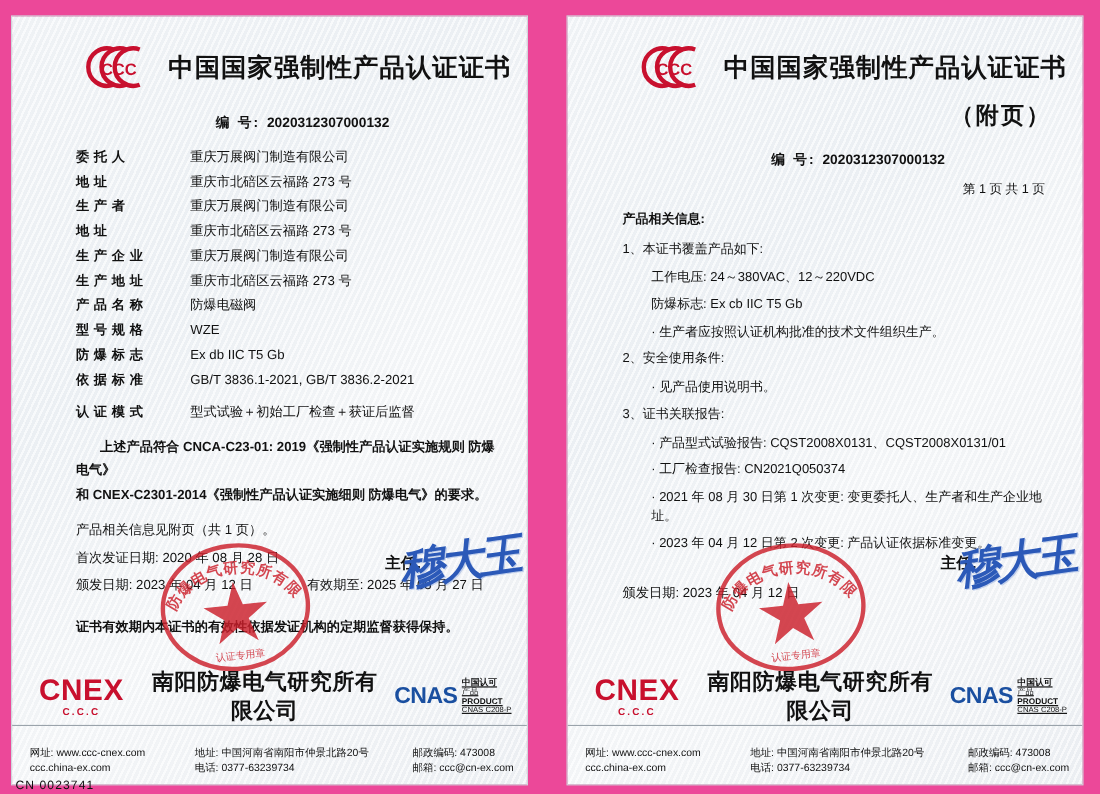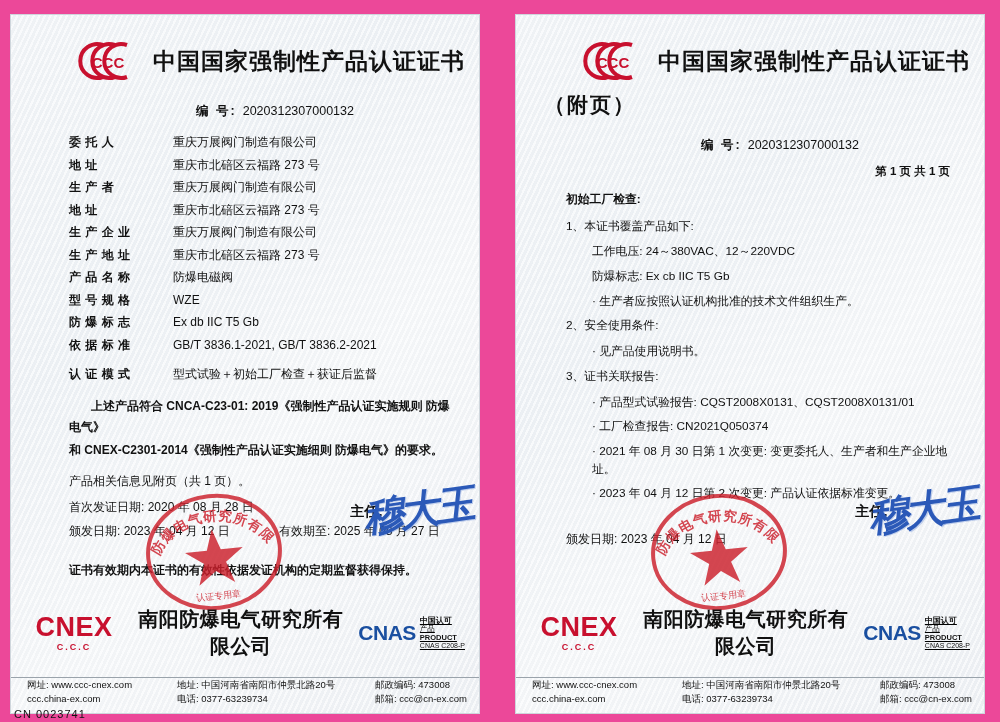--- a/index.html
+++ b/index.html
@@ -58,40 +58,40 @@
     font-size: 23px;
     font-weight: bold;
     color: #111;
     letter-spacing: 1px;
     white-space: nowrap;
   }
   .sub-title {
     font-size: 21px;
     font-weight: bold;
     color: #111;
-    text-align: left;
+    text-align: right;
     margin-top: 6px;
     letter-spacing: 2px;
   }
 
   .cert-no {
     text-align: center;
     margin-top: 18px;
     font-size: 12.5px;
     font-weight: bold;
     color: #111;
     padding-left: 60px;
   }
   .cert-no .lbl { letter-spacing: 2px; margin-right: 6px; }
-  .cert-no .val { font-weight: normal; }
+  .cert-no .val { font-weight: bold; }
 
   .page-of {
     text-align: right;
     font-size: 11.5px;
-    font-weight: bold;
+    font-weight: normal;
     color: #111;
     margin-top: 10px;
     padding-right: 6px;
   }
 
   
   .fields { margin-top: 14px; padding-left: 30px; }
   .frow {
     display: flex;
     align-items: baseline;
@@ -238,21 +238,21 @@
   .cnas .l2 { font-size: 7.5px; color: #111; }
   .cnas .l3 { font-size: 7.5px; color: #111; font-weight: bold; }
   .cnas .l4 { font-size: 7px; color: #111; }
 
   
   .footer {
     position: absolute;
     left: 0; right: 0;
     bottom: 6px;
     border-top: 1px solid #9aa3ab;
-    padding: 0 16px 0 16px;
+    padding: 18px 16px 0 16px;
     display: flex;
     font-size: 9.5px;
     color: #111;
     line-height: 1.55;
   }
   .fcol { flex: 0 0 auto; }
   .fcol.web { width: 150px; }
   .fcol.addr { width: 198px; }
   .fcol.zip { width: 110px; }
 
@@ -433,21 +433,21 @@
       </div>
       <div class="sub-title">（附页）</div>
 
       <div class="cert-no">
         <span class="lbl">编  号:</span><span class="val">2020312307000132</span>
       </div>
 
       <div class="page-of">第 1 页 共 1 页</div>
 
       <div class="rbody">
-        <div class="rhead">初始工厂检查:</div>
+        <div class="rhead">产品相关信息:</div>
 
         <div class="ritem">1、本证书覆盖产品如下:</div>
         <div class="rsub">工作电压: 24～380VAC、12～220VDC</div>
         <div class="rsub">防爆标志: Ex cb IIC T5 Gb</div>
         <div class="rsub">· 生产者应按照认证机构批准的技术文件组织生产。</div>
 
         <div class="ritem">2、安全使用条件:</div>
         <div class="rsub">· 见产品使用说明书。</div>
 
         <div class="ritem">3、证书关联报告:</div>

